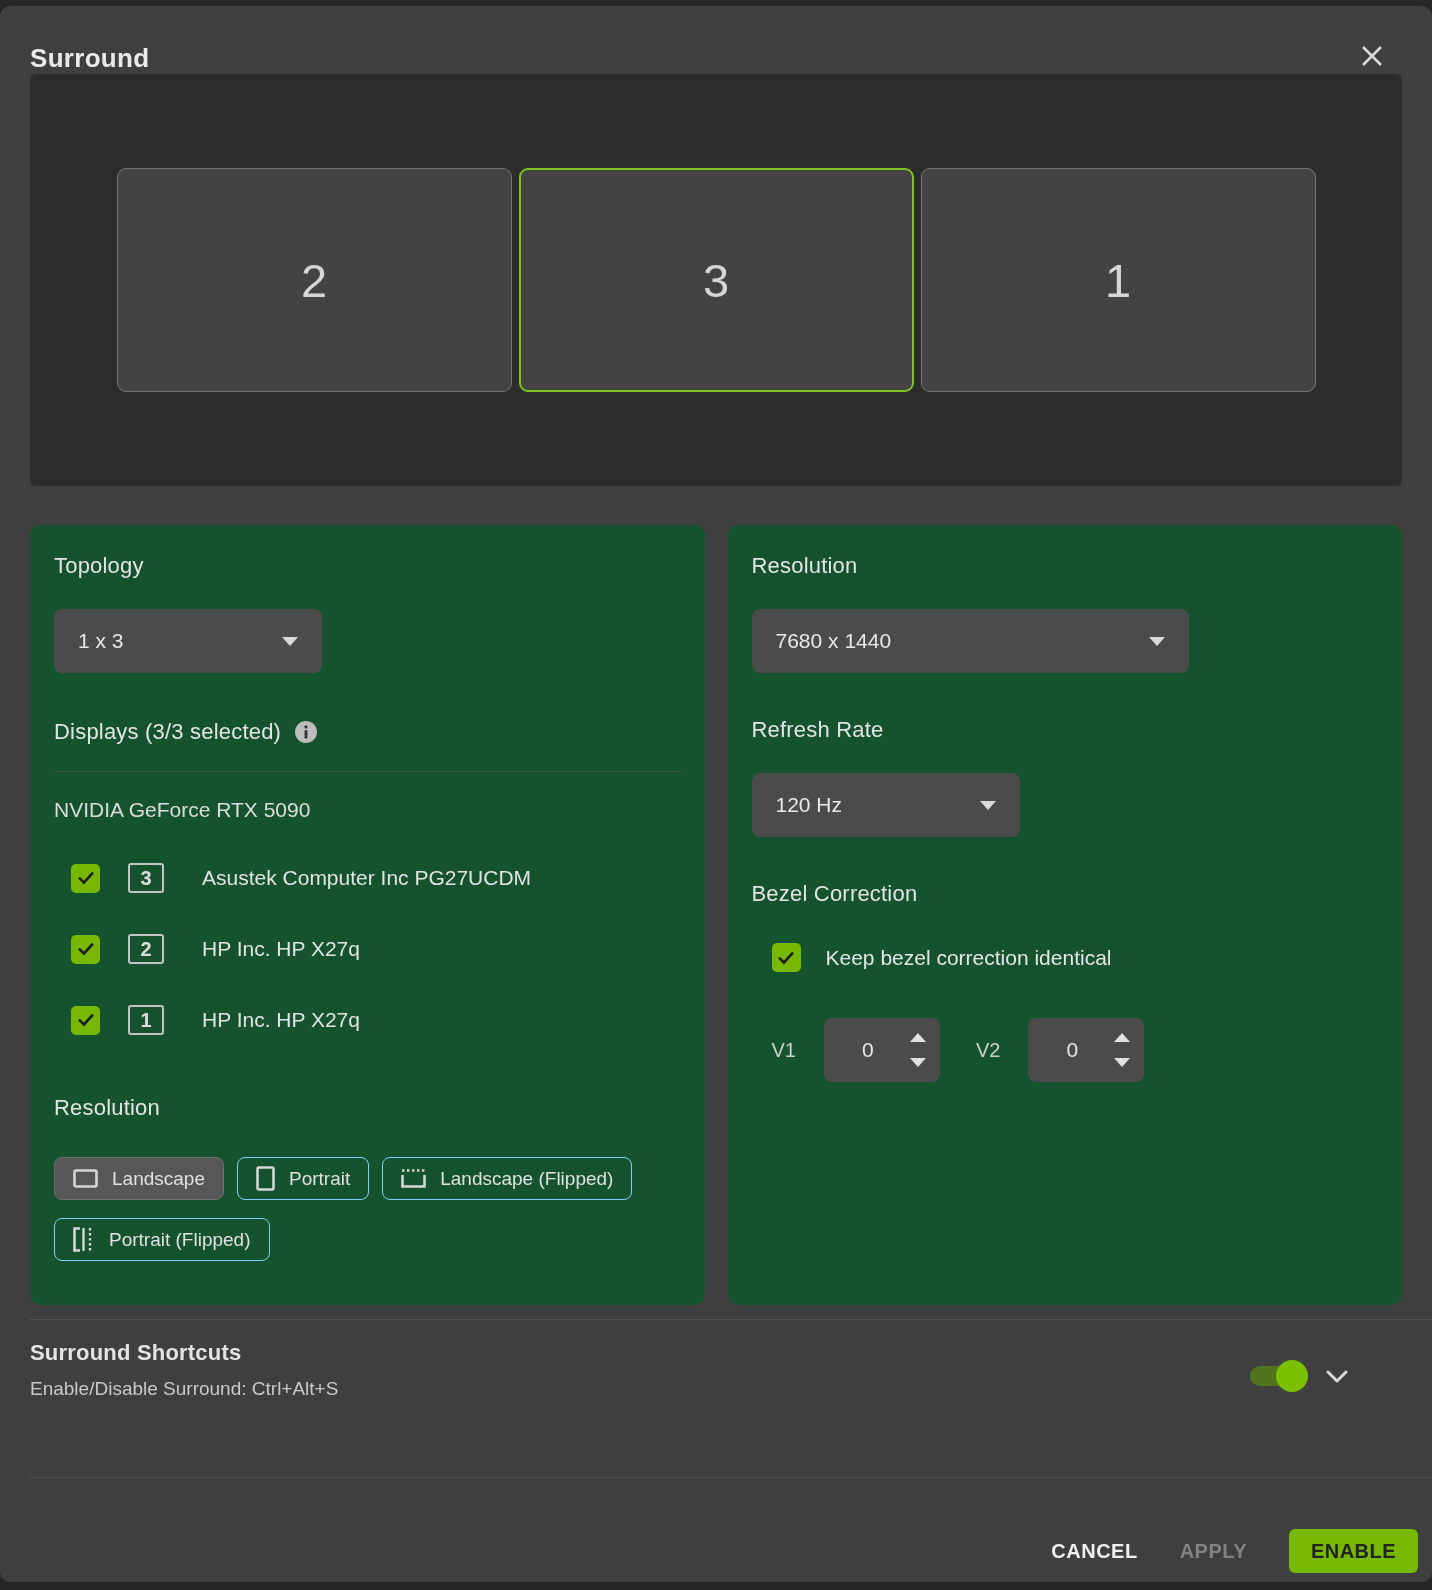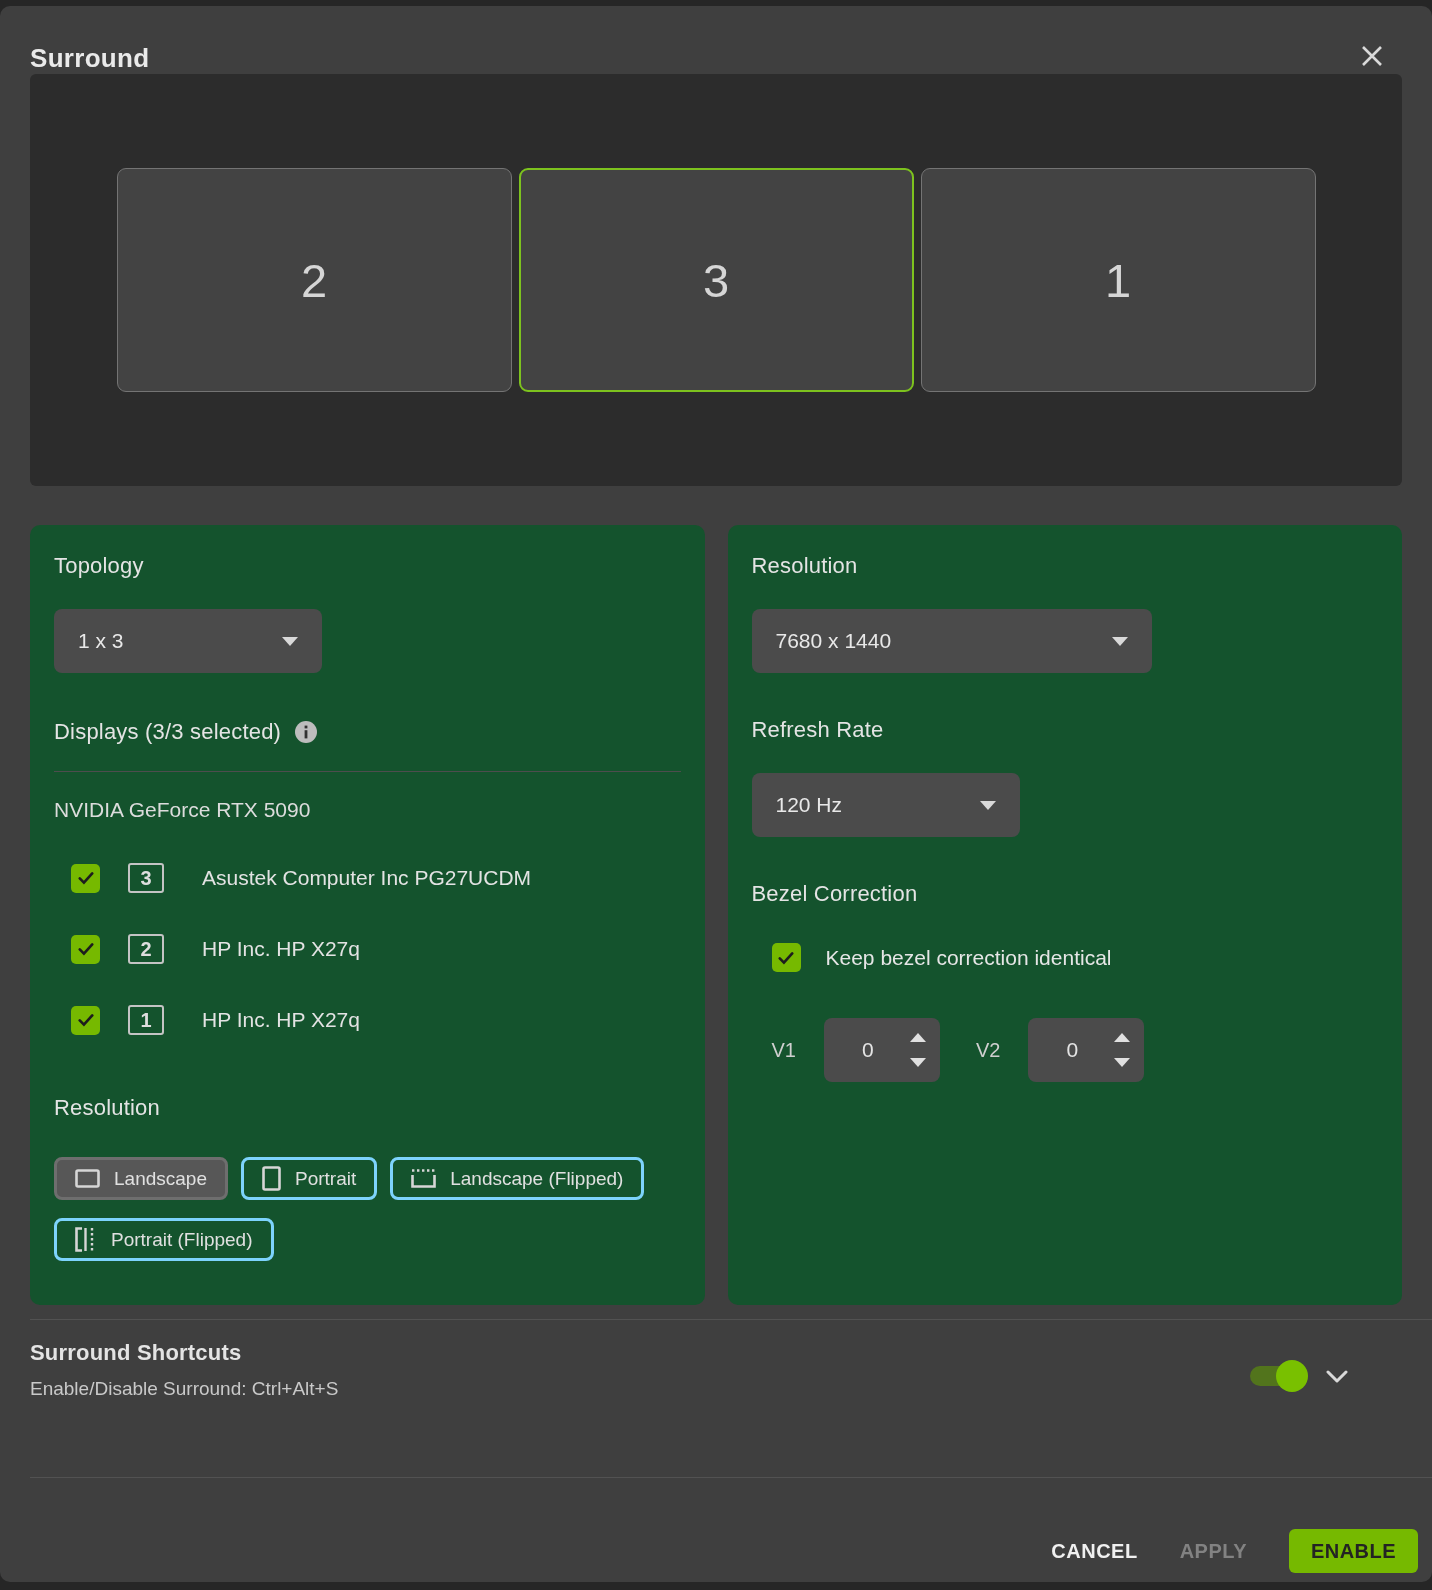--- a/index.html
+++ b/index.html
@@ -27,37 +27,37 @@
   .panel { flex:1; background:#14532d; border-radius:10px; height:780px; padding:28px 24px; }
   .section-heading { font-size:22px; color:#e4e4e4; letter-spacing:.2px; }
   .bold { font-weight:bold; }
 
   .select { background:#4b4b4b; border-radius:8px; height:64px; display:flex; align-items:center;
     justify-content:space-between; padding:0 24px; margin-top:30px; cursor:pointer; }
   .select-value { font-size:21px; color:#e8e8e8; }
   .caret { width:0; height:0; border-left:8px solid transparent; border-right:8px solid transparent;
     border-top:9px solid #d9d9d9; }
   .w-narrow { width:268px; }
-  .w-wide { width:400px; }
+  .w-wide { width:437px; }
 
   .displays-heading-row { display:flex; align-items:center; gap:14px; margin-top:46px; }
   .info-icon { display:inline-flex; }
   .separator-inner { border:none; border-top:1px solid #4d4d4d; margin-top:26px; }
   .gpu-name { font-size:21px; color:#dcdcdc; margin-top:26px; }
 
   .display-row { display:flex; align-items:center; margin-top:41px; padding-left:17px; height:30px; }
   .checkbox { width:29px; height:29px; background:#76b900; border-radius:5px; flex:none;
     display:flex; align-items:center; justify-content:center; cursor:pointer; }
   .num-badge { width:36px; height:30px; border:2px solid #c4c4c4; border-radius:3px; margin-left:28px;
     display:flex; align-items:center; justify-content:center; font-size:20px; font-weight:bold; color:#dedede; flex:none; }
   .display-name { font-size:21px; color:#e3e3e3; margin-left:38px; }
 
   .orient-heading { margin-top:60px; }
   .orient-row { display:flex; gap:13px; margin-top:36px; flex-wrap:wrap; }
-  .orient-btn { height:43px; border:3px solid #7dd3fc; border-radius:8px; background:transparent;
+  .orient-btn { height:43px; border:1px solid #7dd3fc; border-radius:8px; background:transparent;
     display:flex; align-items:center; gap:14px; padding:0 18px; font-size:19px; color:#e0e0e0; cursor:pointer; }
   .orient-btn.selected { background:#575757; border-color:#6e6e6e; }
   .orient-icon { display:flex; align-items:center; }
 
   
   .sub-gap { margin-top:44px; }
   .bezel-indent { padding-left:20px; }
   .bezel-check-row { display:flex; align-items:center; gap:25px; margin-top:36px; }
   .bezel-label { font-size:21px; color:#e6e6e6; }
   .spinner-row { display:flex; align-items:center; margin-top:46px; gap:0; }

